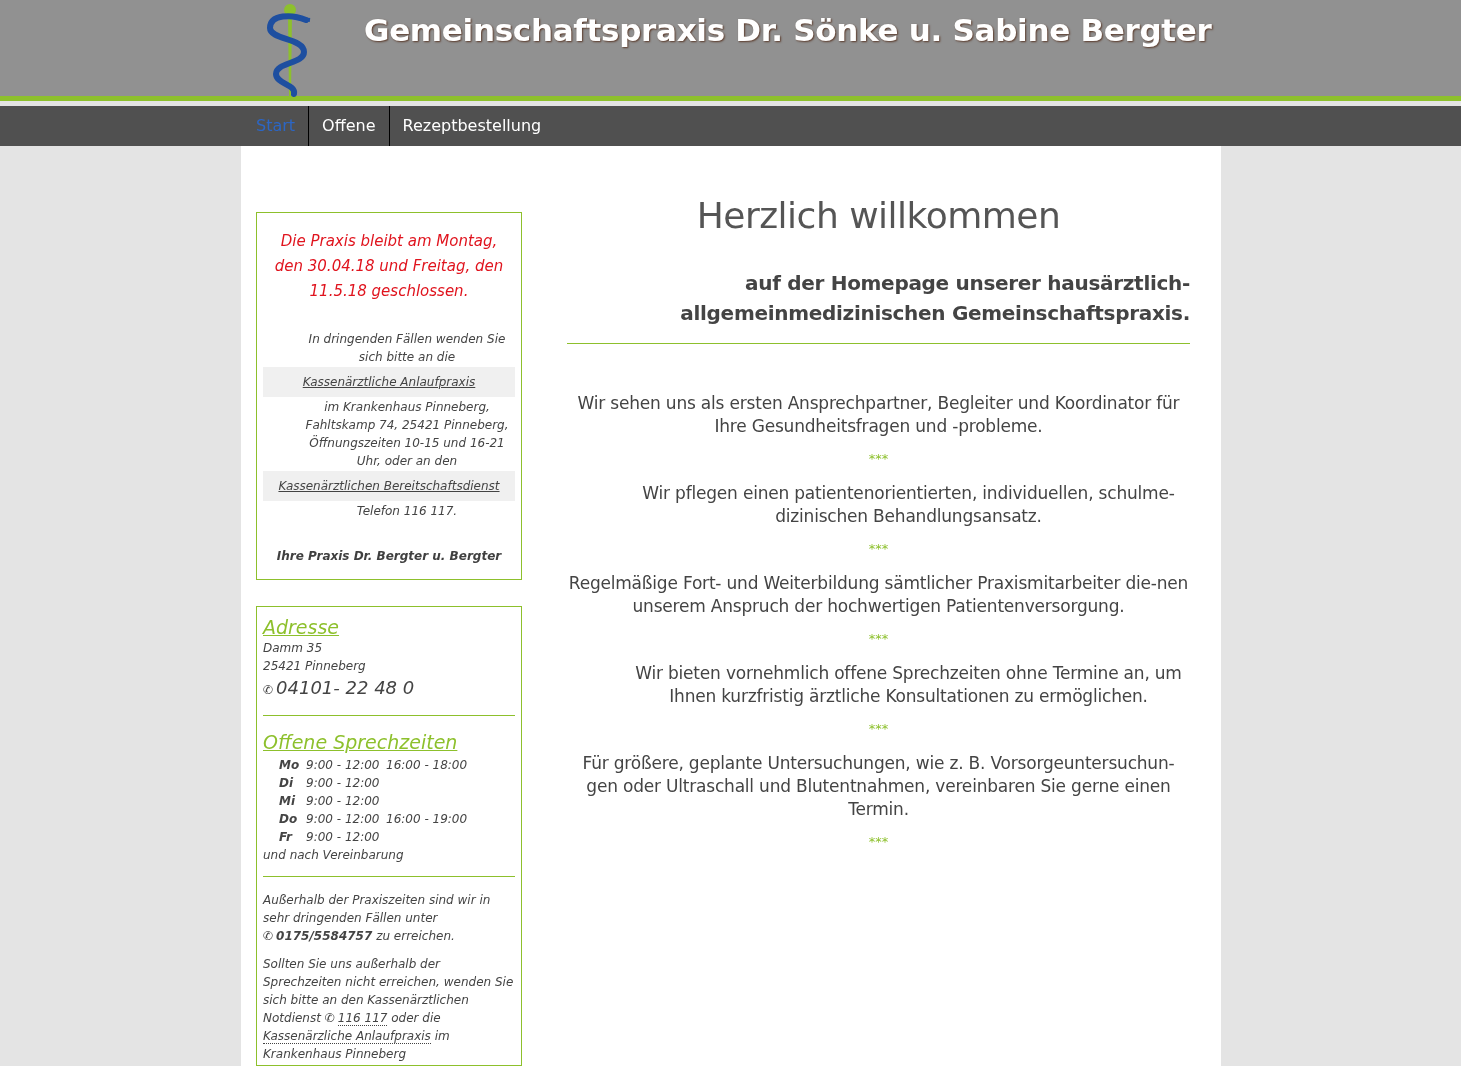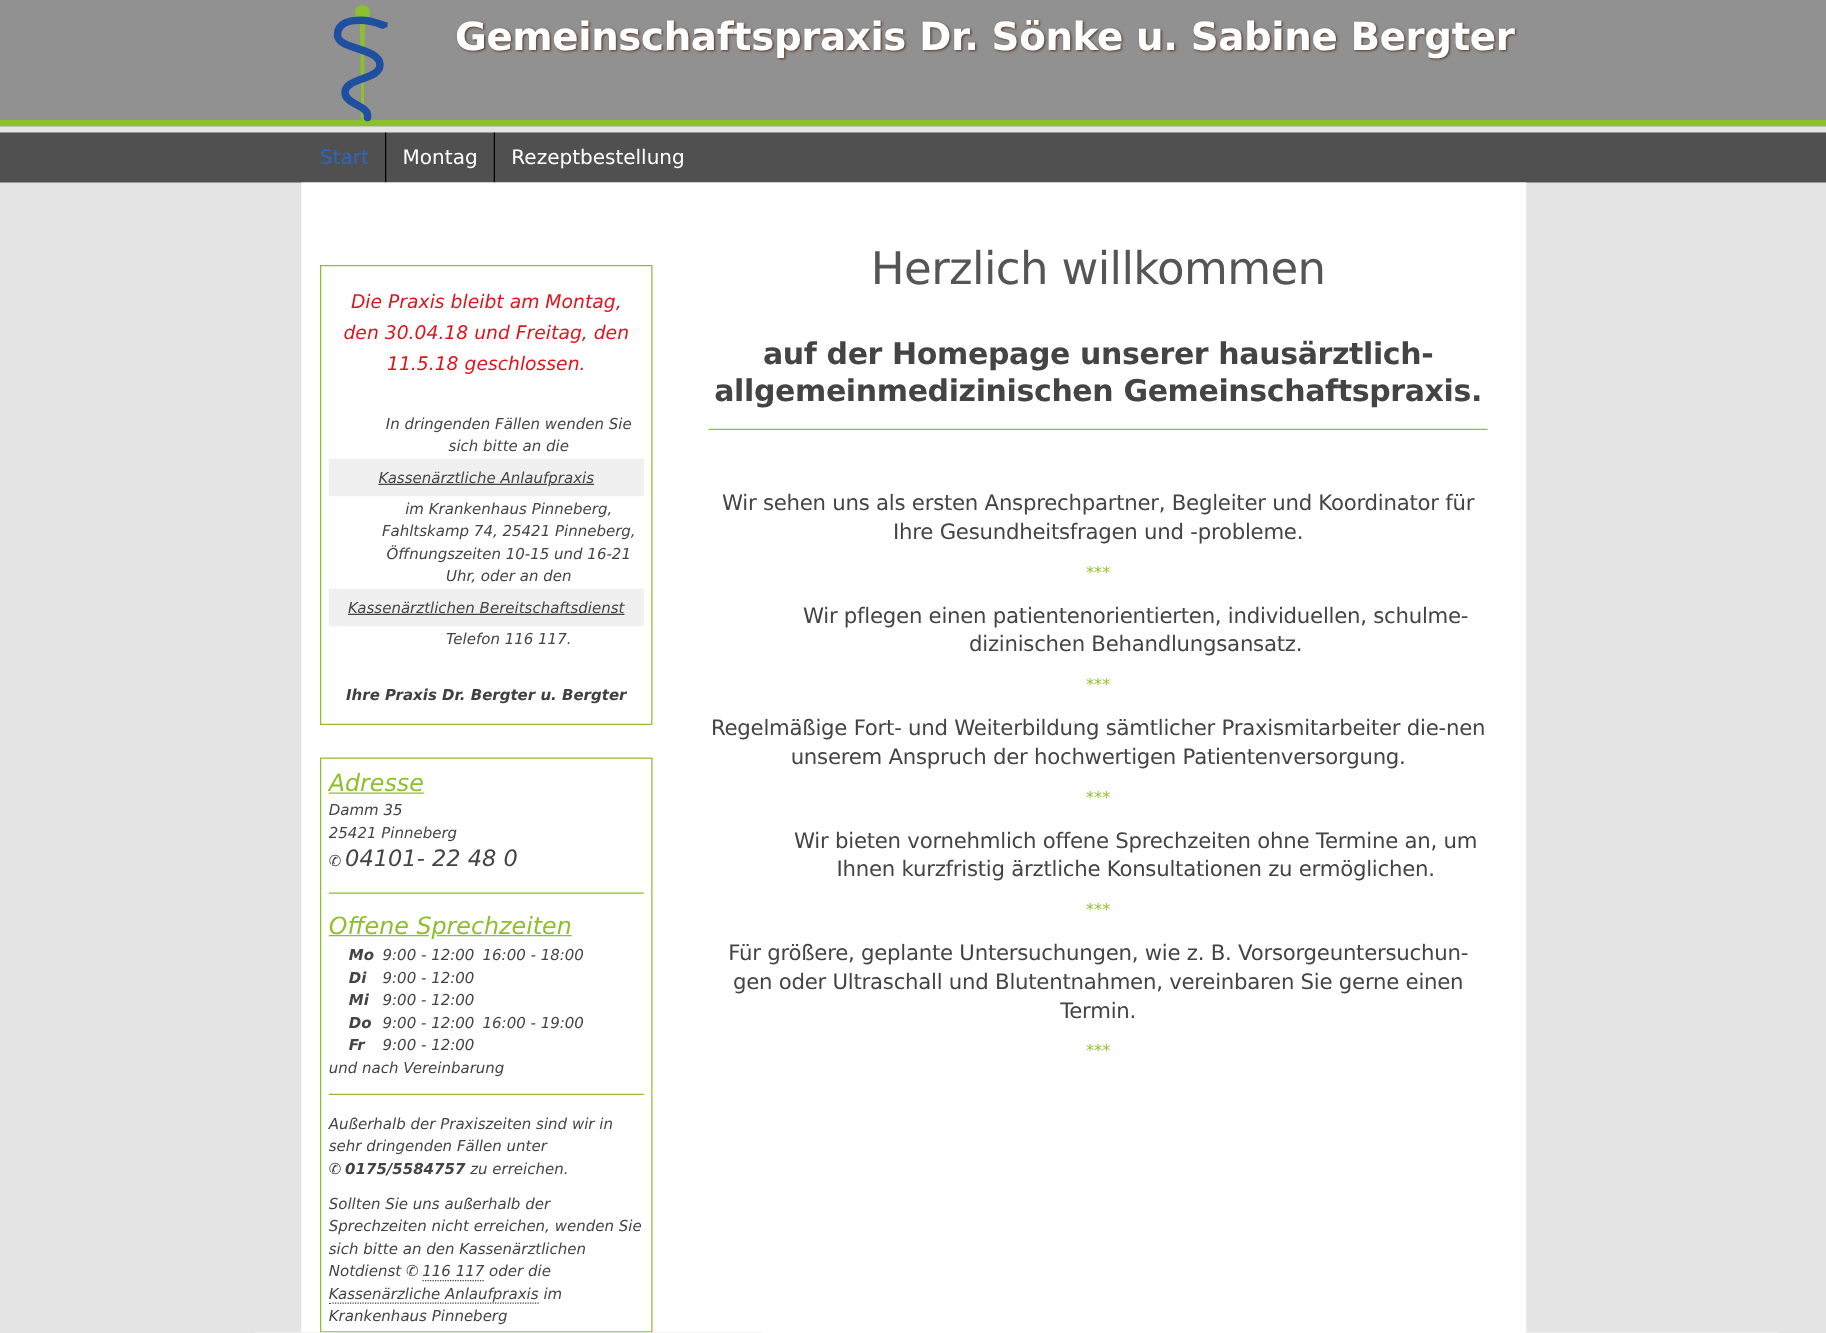--- a/index.html
+++ b/index.html
@@ -105,21 +105,21 @@
   }
   
   .content {
     position: absolute; left: 326px; top: 40px; width: 623px;
   }
   .h1 {
     text-align: center; font-size: 36px; color: #555; line-height: 60px;
     font-weight: normal; letter-spacing: -0.5px;
   }
   .subtitle {
-    text-align: center; font-size: 24px; color: #444; line-height: 30px;
+    text-align: right; font-size: 20px; color: #444; line-height: 30px;
     margin-top: 22px; font-weight: bold; letter-spacing: -0.3px;
   }
   .content-divider { height: 1px; background: #8dc02c; margin-top: 15px; }
   .para {
     font-size: 17px; line-height: 23px; color: #444; letter-spacing: -0.2px; text-align: center;
   }
   .para.indent { padding-left: 60px; }
   .stars {
     text-align: center; color: #8dc02c; font-size: 13px; line-height: 22px;
     margin: 10px 0 12px 0;
@@ -135,21 +135,21 @@
     <path d="M26 12 L30 12 L29 94 L27 94 Z" fill="#8dc02c"></path>
     <path d="M44 18 C 30 12, 8 12, 8 26 C 8 38, 42 36, 42 50 C 42 62, 14 60, 14 72 C 14 82, 34 82, 32 92" fill="none" stroke="#1e4fa0" stroke-width="6" stroke-linecap="round"></path>
     <path d="M40 17 L48 18" stroke="#1e4fa0" stroke-width="4"></path>
   </svg>
   <div class="site-title">Gemeinschaftspraxis Dr. Sönke u. Sabine Bergter</div>
 </div>
 
 <div class="nav">
   <div class="nav-inner">
     <div class="nav-item active">Start</div>
-    <div class="nav-item">Montag</div>
+    <div class="nav-item">Offene</div>
     <div class="nav-item">Rezeptbestellung</div>
   </div>
 </div>
 
 <div class="page">
   <div class="sidebar">
     <div class="box notice-box">
       <div class="notice-red">Die Praxis bleibt am Montag, den 30.04.18 und Freitag, den 11.5.18 geschlossen.</div>
       <div class="notice-small first">In dringenden Fällen wenden Sie sich bitte an die</div>
       <div class="notice-link-row">

